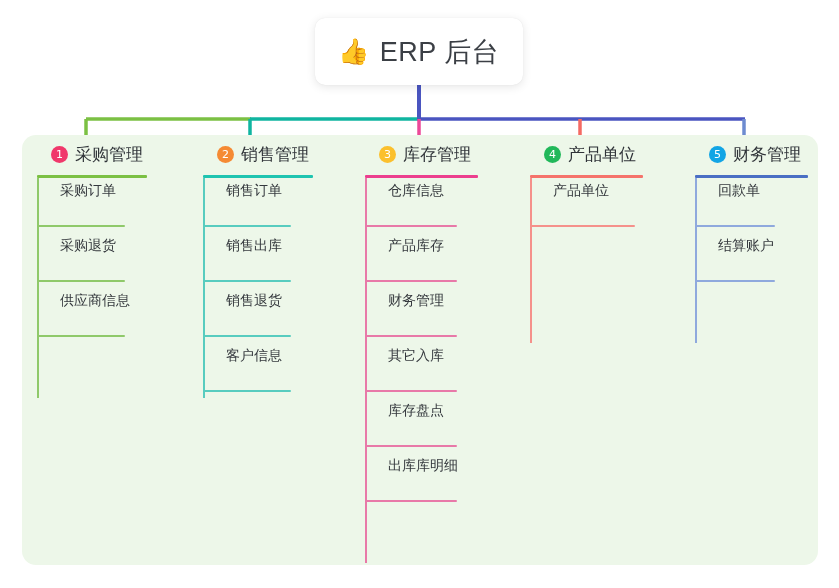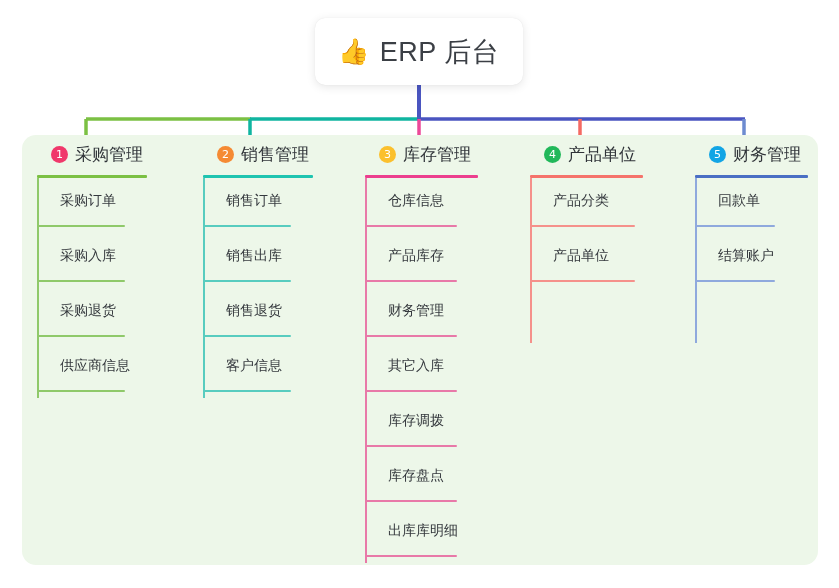--- a/index.html
+++ b/index.html
@@ -117,21 +117,21 @@
     width: 2px;
   }
   .item {
     position: relative;
     height: 55px;
     box-sizing: border-box;
   }
   .item-label {
     position: absolute;
     left: 23px;
-    top: 14px;
+    top: 4px;
     font-size: 14px;
     color: #34383d;
     white-space: nowrap;
   }
   .item-rule {
     position: absolute;
     left: 0px;
     top: 47px;
     height: 2px;
     border-radius: 1px;
@@ -171,24 +171,20 @@
           <span class="col-title">采购管理</span>
         </div>
         <div class="head-rule" style="width: 110px; background: rgb(123, 192, 67);"></div>
         <div class="items">
           <div class="spine" style="background: rgb(143, 201, 106); height: 220px;"></div>
           <div class="item">
             <span class="item-label">采购订单</span>
             <div class="item-rule" style="width: 88px; background: rgb(143, 201, 106);"></div>
           </div>
           <div class="item">
-            <span class="item-label">采购入库</span>
-            <div class="item-rule" style="width: 88px; background: rgb(143, 201, 106);"></div>
-          </div>
-          <div class="item">
             <span class="item-label">采购退货</span>
             <div class="item-rule" style="width: 88px; background: rgb(143, 201, 106);"></div>
           </div>
           <div class="item">
             <span class="item-label">供应商信息</span>
             <div class="item-rule" style="width: 88px; background: rgb(143, 201, 106);"></div>
           </div>
         </div>
       </div>
       <div class="column" style="left: 203px;">
@@ -235,46 +231,38 @@
           </div>
           <div class="item">
             <span class="item-label">财务管理</span>
             <div class="item-rule" style="width: 92px; background: rgb(232, 121, 168);"></div>
           </div>
           <div class="item">
             <span class="item-label">其它入库</span>
             <div class="item-rule" style="width: 92px; background: rgb(232, 121, 168);"></div>
           </div>
           <div class="item">
-            <span class="item-label">库存调拨</span>
-            <div class="item-rule" style="width: 92px; background: rgb(232, 121, 168);"></div>
-          </div>
-          <div class="item">
             <span class="item-label">库存盘点</span>
             <div class="item-rule" style="width: 92px; background: rgb(232, 121, 168);"></div>
           </div>
           <div class="item">
             <span class="item-label">出库库明细</span>
             <div class="item-rule" style="width: 92px; background: rgb(232, 121, 168);"></div>
           </div>
         </div>
       </div>
       <div class="column" style="left: 530px;">
         <div class="col-head">
           <span class="badge" style="background: rgb(33, 184, 90);">4</span>
           <span class="col-title">产品单位</span>
         </div>
         <div class="head-rule" style="width: 113px; background: rgb(245, 115, 107);"></div>
         <div class="items">
           <div class="spine" style="background: rgb(245, 145, 139); height: 165px;"></div>
           <div class="item">
-            <span class="item-label">产品分类</span>
-            <div class="item-rule" style="width: 105px; background: rgb(245, 145, 139);"></div>
-          </div>
-          <div class="item">
             <span class="item-label">产品单位</span>
             <div class="item-rule" style="width: 105px; background: rgb(245, 145, 139);"></div>
           </div>
         </div>
       </div>
       <div class="column" style="left: 695px;">
         <div class="col-head">
           <span class="badge" style="background: rgb(18, 165, 229);">5</span>
           <span class="col-title">财务管理</span>
         </div>

